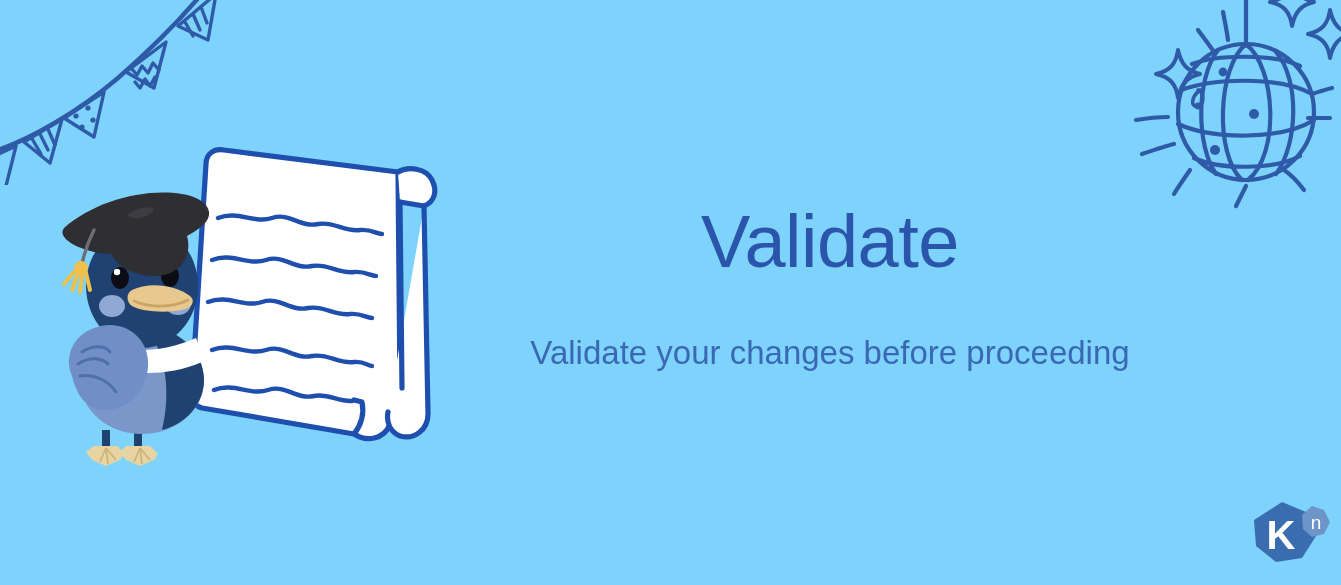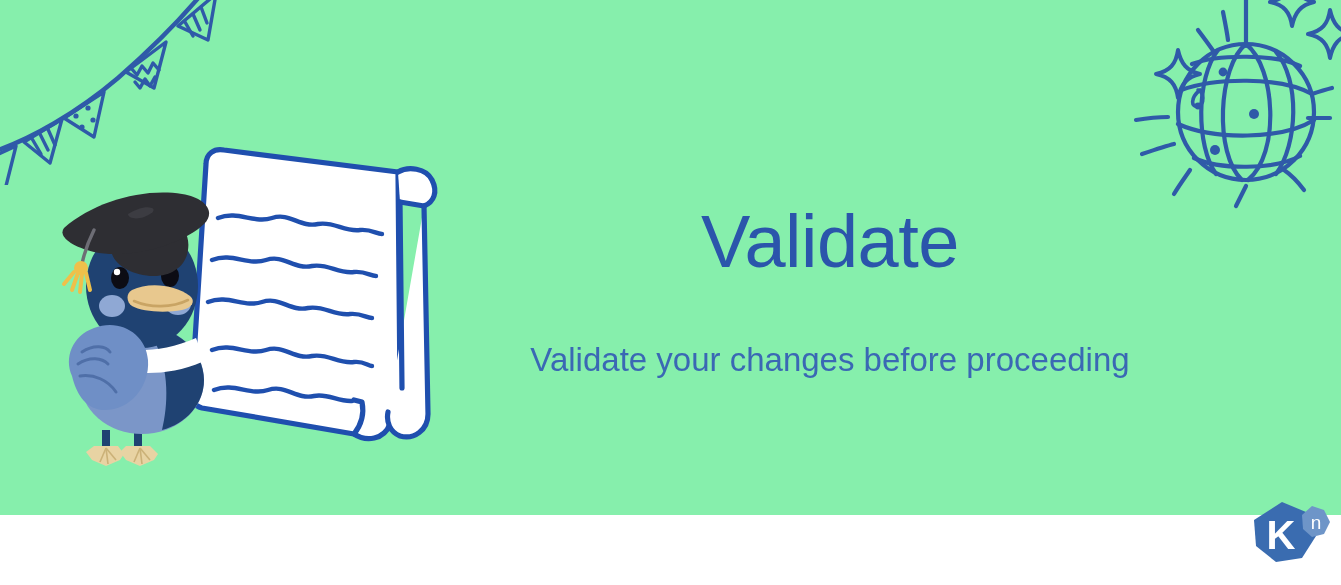--- a/index.html
+++ b/index.html
@@ -13,22 +13,22 @@
     position: relative;
     overflow: hidden;
     font-family: "Liberation Sans", sans-serif;
     -webkit-font-smoothing: antialiased;
   }
 
   .stage {
     position: absolute;
     inset: 0;
     width: 1341px;
-    height: 515px;
-    background: #86efac;
+    height: 585px;
+    background: #7dd3fc;
   }
 
   
   .art {
     position: absolute;
     pointer-events: none;
   }
   #bunting-decoration { left: 0; top: 0; width: 230px; height: 185px; }
   #discoball-decoration { left: 1118px; top: -6px; width: 230px; height: 235px; }
   #scroll-illustration { left: 176px; top: 136px; width: 300px; height: 320px; }
@@ -51,21 +51,21 @@
     letter-spacing: -0.5px;
     margin: 0;
     white-space: nowrap;
   }
   #page-subtitle {
     font-family: "Liberation Sans", sans-serif;
     font-size: 33px;
     font-weight: 400;
     line-height: 1.0;
     color: #3a68b4;
-    margin: 12px;
+    margin: 5px;
     padding-top: 52px;
     white-space: nowrap;
   }
 
   
   #brand-logo {
     position: absolute;
     left: 1248px;
     top: 500px;
     width: 84px;

